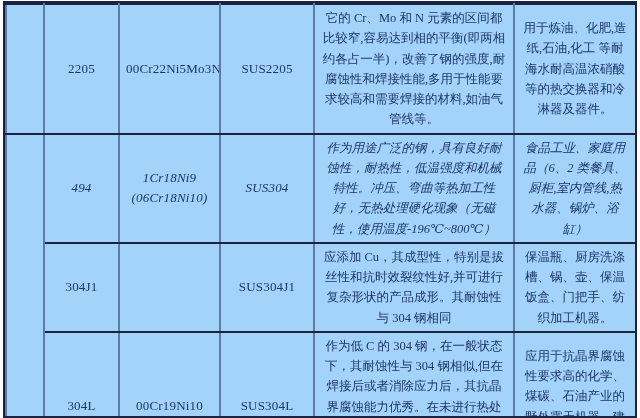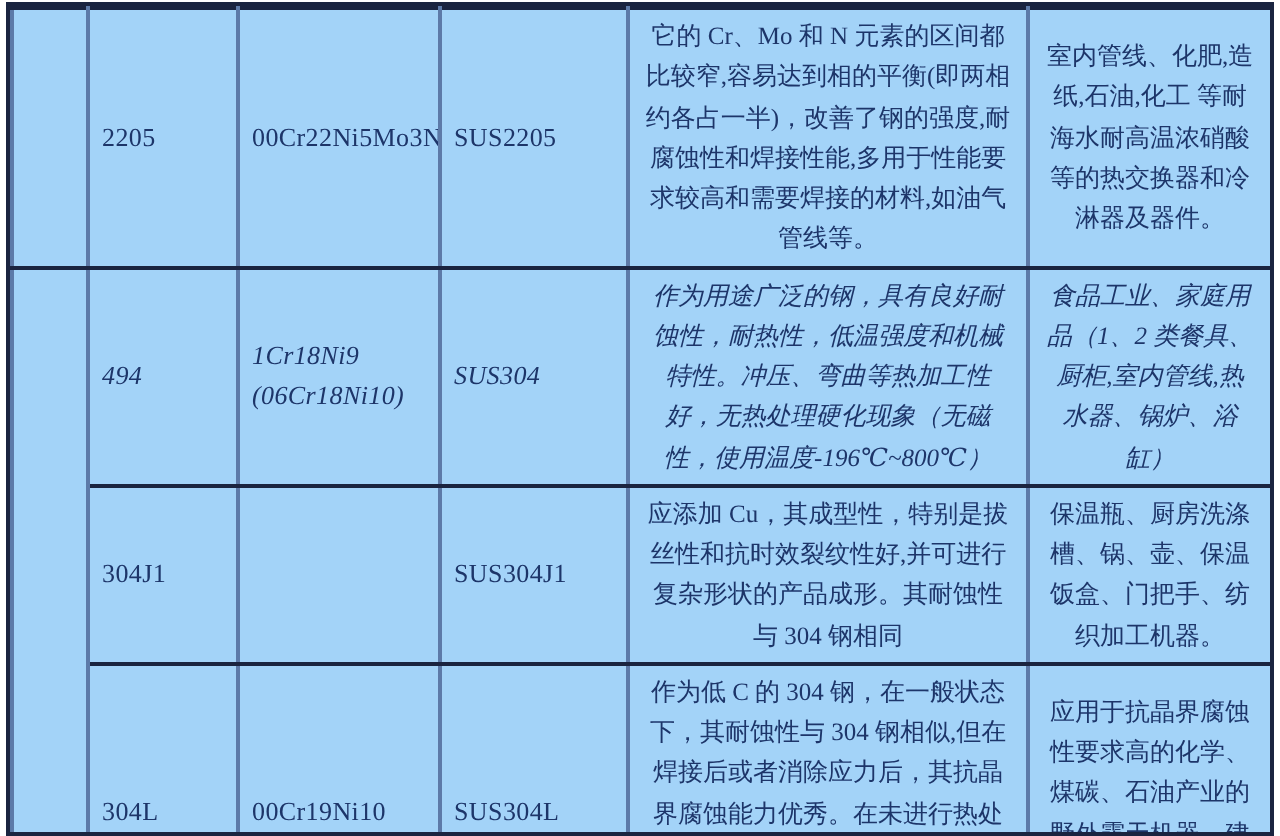--- a/index.html
+++ b/index.html
@@ -24,21 +24,21 @@
     table-layout:fixed;
     width:630px;
     background:#a3d3f8;
   }
   td {
     border-left:2px solid #5d7aa8;
     border-right:2px solid #5d7aa8;
     border-top:2px solid #1a2440;
     border-bottom:2px solid #1a2440;
     vertical-align:middle;
-    text-align:left;
+    text-align:center;
     font-size:13px;
     line-height:1.56;
     padding:3px 6px;
     overflow:hidden;
   }
   tr.r1 td { height:125px; }
   tr.r2 td { height:87px;font-style:italic; }
   tr.r3 td { height:66px;border-radius:23px; }
   tr.r4 td { height:126px; }
   .col-blank { width:38px; }
@@ -68,32 +68,32 @@
         <col class="col-desc">
         <col class="col-app">
     </colgroup>
     <tbody>
       <tr class="r1">
         <td></td>
         <td class="code">2205</td>
         <td class="code">00Cr22Ni5Mo3N</td>
         <td class="code">SUS2205</td>
         <td class="desc">它的 Cr、Mo 和 N 元素的区间都比较窄,容易达到相的平衡(即两相约各占一半)，改善了钢的强度,耐腐蚀性和焊接性能,多用于性能要求较高和需要焊接的材料,如油气管线等。</td>
-        <td class="app">室内管线、化肥,造纸,石油,化工 等耐海水耐高温浓硝酸等的热交换器和冷淋器及器件。</td>
+        <td class="app">用于炼油、化肥,造纸,石油,化工 等耐海水耐高温浓硝酸等的热交换器和冷淋器及器件。</td>
       </tr>
       <tr class="r2">
         <td rowspan="4"></td>
         <td class="code">494</td>
         <td class="code">
           <div>1Cr18Ni9</div>
           <div>(06Cr18Ni10)</div>
         </td>
         <td class="code">SUS304</td>
         <td class="desc">作为用途广泛的钢，具有良好耐蚀性，耐热性，低温强度和机械特性。冲压、弯曲等热加工性好，无热处理硬化现象（无磁性，使用温度-196℃~800℃）</td>
-        <td class="app">食品工业、家庭用品（1、2 类餐具、厨柜,室内管线,热水器、锅炉、浴缸）</td>
+        <td class="app">食品工业、家庭用品（6、2 类餐具、厨柜,室内管线,热水器、锅炉、浴缸）</td>
       </tr>
       <tr class="r3">
         <td class="code">304J1</td>
         <td class="code"></td>
         <td class="code">SUS304J1</td>
         <td class="desc">应添加 Cu，其成型性，特别是拔丝性和抗时效裂纹性好,并可进行复杂形状的产品成形。其耐蚀性与 304 钢相同</td>
         <td class="app">保温瓶、厨房洗涤槽、锅、壶、保温饭盒、门把手、纺织加工机器。</td>
       </tr>
       <tr class="r4">
         <td class="code">304L</td>

